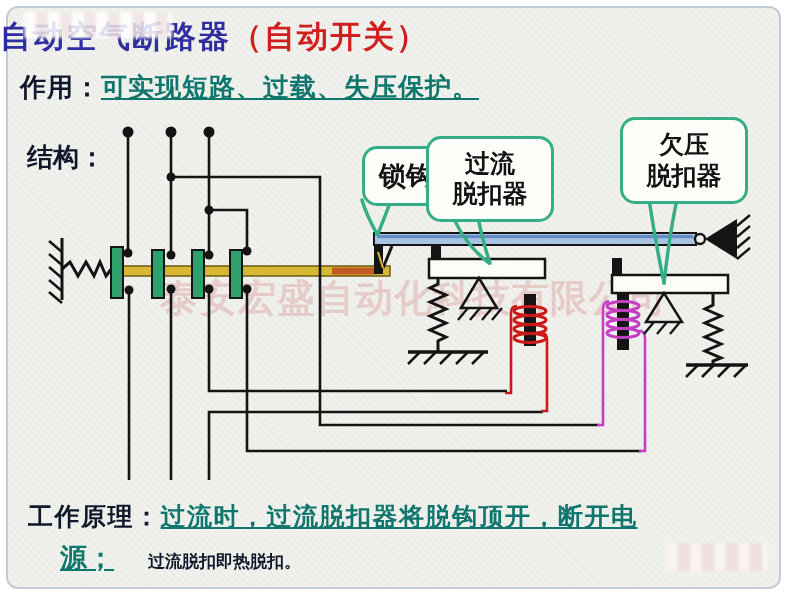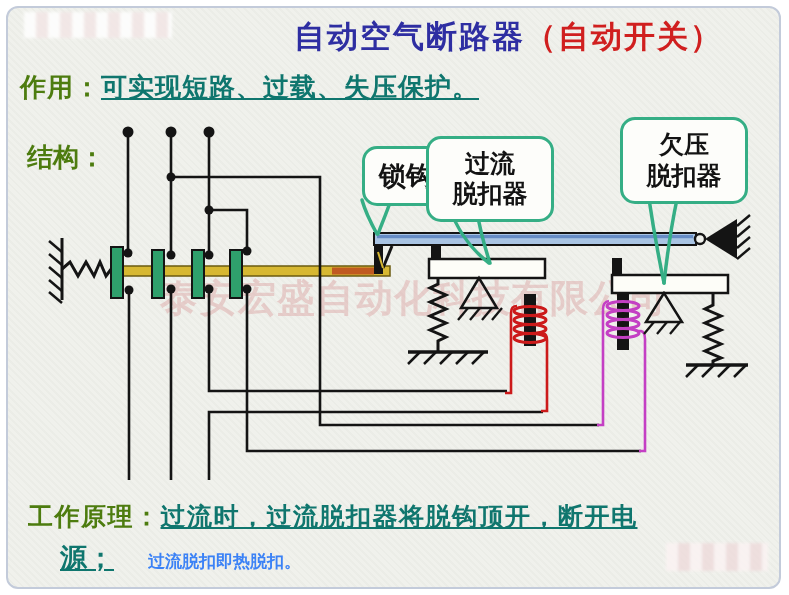--- a/index.html
+++ b/index.html
@@ -2,37 +2,37 @@
 <html><head>
 <meta charset="utf-8">
 <style>
   html,body{margin:0;padding:0;background:#ffffff;}
   .page{position:relative;width:789px;height:595px;background:#ffffff;overflow:hidden;
         font-family:"Liberation Serif","DejaVu Serif",serif;}
   .paper{position:absolute;left:6px;top:6px;right:8px;bottom:6px;
          border:2px solid #c3cbda;border-radius:12px;background:#f0f1ec;
          background-image:repeating-linear-gradient(45deg,rgba(90,100,80,.03) 0 2px,transparent 2px 5px);}
   .layer{position:absolute;left:0;top:0;width:789px;height:595px;}
-  .title-row{position:absolute;left:0;right:0;top:16px;text-align:right;padding-right:66px;
+  .title-row{position:absolute;left:0;right:0;top:16px;text-align:left;padding-right:66px;
              font-size:31px;font-weight:700;letter-spacing:2px;z-index:4;}
   .t-blue{color:#2e2ea2;}
   .t-red{color:#d01f1f;}
   .func-row{position:absolute;left:20px;top:70px;font-size:26px;letter-spacing:1px;z-index:4;}
-  .lbl-blue{color:#4d7c0f;font-weight:700;}
+  .lbl-blue{color:#0f172a;font-weight:700;}
   .black-txt{color:#0f766e;font-weight:600;text-decoration:underline;}
   .struct-row{position:absolute;left:27px;top:140px;font-size:26px;z-index:4;}
   .bubble{position:absolute;background:#fdfdfa;border:3px solid #35ae85;border-radius:15px;
           color:#131313;font-weight:700;text-align:center;z-index:5;
           display:flex;flex-direction:column;justify-content:center;line-height:1.22;}
   .bub-lock{left:338px;top:146px;width:82px;height:54px;font-size:27px;margin-left:24px;}
   .bub-oc{left:426px;top:136px;width:122px;height:80px;font-size:25px;}
   .bub-uv{left:620px;top:117px;width:122px;height:81px;font-size:25px;}
   .principle-1{position:absolute;left:28px;top:500px;font-size:25px;letter-spacing:1.5px;z-index:4;white-space:nowrap;}
   .principle-2{position:absolute;left:60px;top:540px;font-size:27px;z-index:4;}
-  .principle-note{position:absolute;left:148px;top:550px;font-size:17px;font-weight:700;color:#3b82f6;z-index:4;}
+  .principle-note{position:absolute;left:148px;top:550px;font-size:17px;font-weight:700;color:#0f172a;z-index:4;}
   .watermark{position:absolute;left:160px;top:273px;font-size:38px;font-weight:700;
              color:#d89494;opacity:.38;letter-spacing:1px;white-space:nowrap;z-index:1;}
   .censor{position:absolute;filter:blur(1.5px);opacity:.85;z-index:6;}
   .censor-tl{left:24px;top:12px;width:148px;height:26px;
              background:repeating-linear-gradient(90deg,#ffffff 0 12px,#f3e6e6 12px 24px);}
   .censor-br{left:666px;top:543px;width:102px;height:28px;
              background:repeating-linear-gradient(90deg,#fbf3f3 0 12px,#eedcdc 12px 24px);}
   svg{position:absolute;left:0;top:0;z-index:2;pointer-events:none;}
 </style>
 </head>

